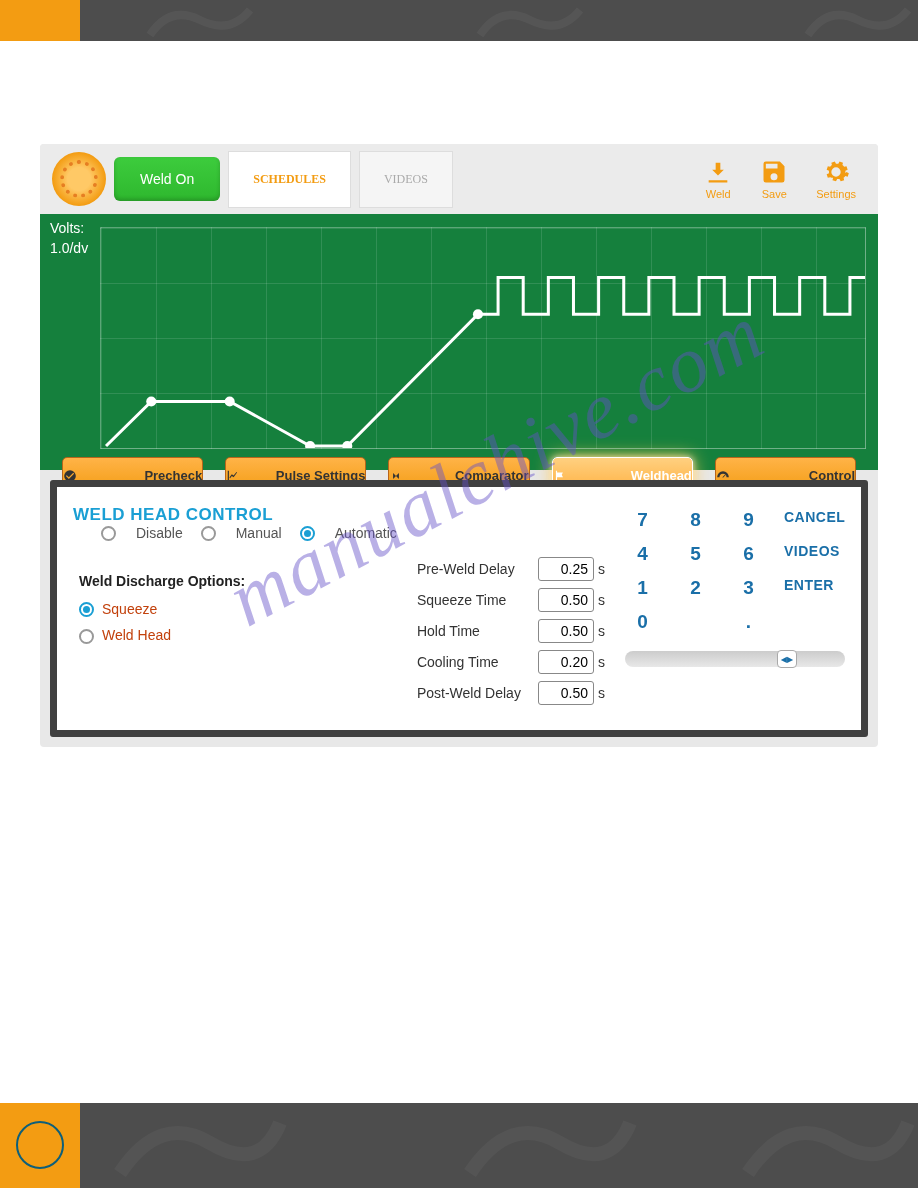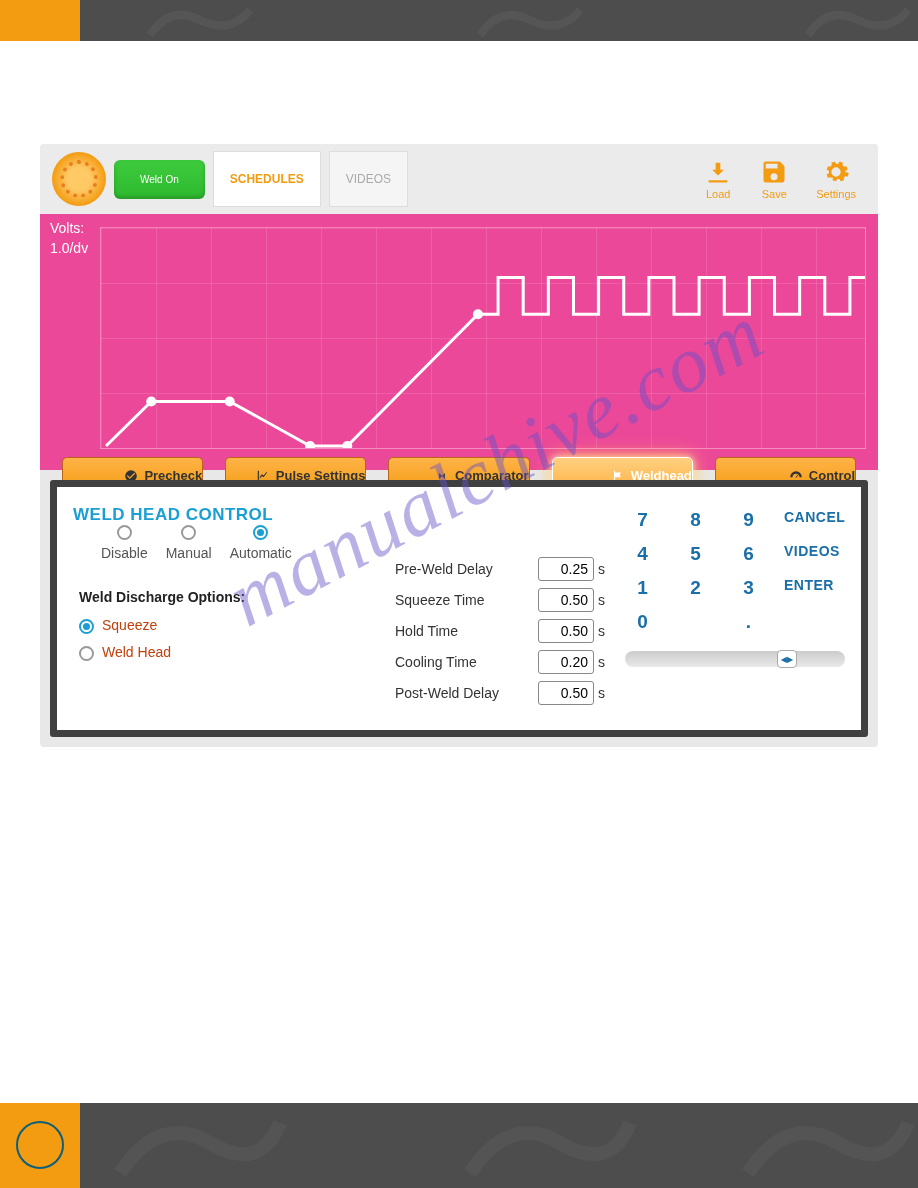--- a/index.html
+++ b/index.html
@@ -10,42 +10,42 @@
 .swirl { position: absolute; width: 120px; height: 41px; opacity: 0.15; }
 .swirl.s1 { left: 140px; }
 .swirl.s2 { left: 470px; }
 .swirl.s3 { right: 0; }
 
 .main-app { margin: 103px 40px 0 40px; background: #e8e8e8; border-radius: 4px; overflow: hidden; }
 
 .app-header { background: #ebebeb; padding: 8px 12px; display: flex; align-items: center; gap: 8px; height: 70px; }
 .logo-circle { width: 54px; height: 54px; border-radius: 50%; background: radial-gradient(circle, #ffc966 30%, #f39c12 70%); position: relative; }
 .logo-circle::before { content: ''; position: absolute; inset: 8px; border-radius: 50%; border: 4px dotted #e67e22; }
-.weld-on-btn { background: linear-gradient(#3dcc3d, #2eb82e); color: #fff; border: none; border-radius: 6px; padding: 14px 26px; font-size: 10px; font-weight: 500; box-shadow: inset 0 -2px 4px rgba(0,0,0,0.2); cursor: pointer; }
-.tab { padding: 20px 16px; font-size: 12px; color: #aaa; border: 1px solid #ddd; background: #f5f5f5; cursor: pointer; }
+.weld-on-btn { background: linear-gradient(#3dcc3d, #2eb82e); color: #fff; border: none; border-radius: 6px; padding: 14px 26px; font-size: 14px; font-weight: 500; box-shadow: inset 0 -2px 4px rgba(0,0,0,0.2); cursor: pointer; }
+.tab { padding: 20px 24px; font-size: 12px; color: #aaa; border: 1px solid #ddd; background: #f5f5f5; cursor: pointer; font-family: Liberation Serif, serif; }
 .tab.active { color: #f39c12; background: #fff; font-weight: 600; }
 .header-spacer { flex: 1; }
 .header-action { text-align: center; color: #f39c12; font-size: 11px; cursor: pointer; padding: 0 10px; }
 .header-action svg { width: 28px; height: 28px; fill: #f39c12; display: block; margin: 0 auto 2px; }
 
-.chart-area { background: #ec4899; padding: 8px 12px 6px 12px; height: 256px; position: relative; }
+.chart-area { background: #15803d; padding: 8px 12px 6px 12px; height: 256px; position: relative; }
 .chart-label { color: #fff; font-size: 14px; position: absolute; left: 10px; top: 5px; line-height: 1.4; }
 .chart-inner { border: 1px solid rgba(255,255,255,0.3); height: 222px; margin-left: 48px; margin-top: 5px; position: relative; background: repeating-linear-gradient(to right, rgba(255,255,255,0.12) 0, rgba(255,255,255,0.12) 1px, transparent 1px, transparent 55px), repeating-linear-gradient(to bottom, rgba(255,255,255,0.12) 0, rgba(255,255,255,0.12) 1px, transparent 1px, transparent 55px); }
 .chart-inner svg { position: absolute; inset: 0; width: 100%; height: 100%; }
 
 .tab-row { display: flex; gap: 22px; padding: 8px 10px 10px 10px; }
-.orange-tab { flex: 1; background: linear-gradient(#ffb347, #f39c12); border: 1px solid #b8651a; border-radius: 5px; padding: 10px 0; text-align: center; color: #333; font-size: 13px; font-weight: 600; cursor: pointer; display: flex; align-items: center; justify-content: flex-end; gap: 6px; }
+.orange-tab { flex: 1; background: linear-gradient(#ffb347, #f39c12); border: 1px solid #b8651a; border-radius: 5px; padding: 10px 0; text-align: center; color: #333; font-size: 13px; font-weight: 600; cursor: pointer; display: flex; align-items: center; justify-content: space-between; gap: 6px; }
 .orange-tab.active { background: linear-gradient(#ffd080, #ffb040); color: #fff; box-shadow: 0 0 18px rgba(255,200,80,0.95), 0 0 6px rgba(255,255,255,0.8); border-color: #fff; }
 .orange-tab svg { width: 14px; height: 14px; fill: currentColor; }
 
 .control-panel { background: #fff; margin: 10px; border: 7px solid #404040; border-radius: 3px; padding: 18px 16px; min-height: 235px; display: flex; gap: 20px; position: relative; }
 .panel-left { flex: 1; }
 .panel-title { color: #1a9fd4; font-size: 17px; font-weight: 600; letter-spacing: 0.5px; margin-bottom: 4px; }
 .mode-radios { display: inline-flex; gap: 18px; font-size: 14px; color: #555; margin-left: 28px; }
-.mode-radios label { display: flex; align-items: center; gap: 5px; cursor: pointer; flex-direction: column; }
+.mode-radios label { display: flex; align-items: center; gap: 20px; cursor: pointer; }
 .radio-circle { width: 15px; height: 15px; border: 2px solid #999; border-radius: 50%; display: inline-block; position: relative; }
 .radio-circle.checked { border-color: #1a9fd4; }
 .radio-circle.checked::after { content: ''; position: absolute; inset: 2px; background: #1a9fd4; border-radius: 50%; }
 
 .discharge-block { margin-top: 28px; margin-left: 6px; }
 .discharge-title { font-weight: bold; font-size: 14px; color: #222; }
 .discharge-desc { font-size: 13px; color: #333; line-height: 1.5; }
 .discharge-radios { margin-top: 12px; }
 .discharge-radios label { display: block; margin-bottom: 10px; font-size: 14px; color: #c2410c; cursor: pointer; }
 
@@ -89,21 +89,21 @@
   <div class="app-header">
     <div class="logo-circle"></div>
     <button class="weld-on-btn">Weld On</button>
     <div class="tab active">SCHEDULES</div>
     <div class="tab">VIDEOS</div>
     <div class="header-spacer"></div>
     <div class="header-action">
       <svg viewBox="0 0 24 24">
           <path d="M12 15l-5-5h3V4h4v6h3l-5 5zm-8 4h16v2H4z"></path>
         </svg>
-      <span>Load</span>
+      <span>Weld</span>
     </div>
     <div class="header-action">
       <svg viewBox="0 0 24 24">
           <path d="M17 3H5a2 2 0 00-2 2v14a2 2 0 002 2h14a2 2 0 002-2V7l-4-4zm-5 16a3 3 0 110-6 3 3 0 010 6zm3-10H5V5h10v4z"></path>
         </svg>
       <span>Save</span>
     </div>
     <div class="header-action">
       <svg viewBox="0 0 24 24">
           <path d="M12 8a4 4 0 100 8 4 4 0 000-8zm9 4l2 1-1 3-2-.5a7 7 0 01-1.5 1.5l.5 2-3 1-1-2a7 7 0 01-2 0l-1 2-3-1 .5-2A7 7 0 017 16.5L5 17l-1-3 2-1a7 7 0 010-2l-2-1 1-3 2 .5A7 7 0 018.5 6L8 4l3-1 1 2a7 7 0 012 0l1-2 3 1-.5 2A7 7 0 0119 7.5l2-.5 1 3-2 1a7 7 0 010 2z"></path>

